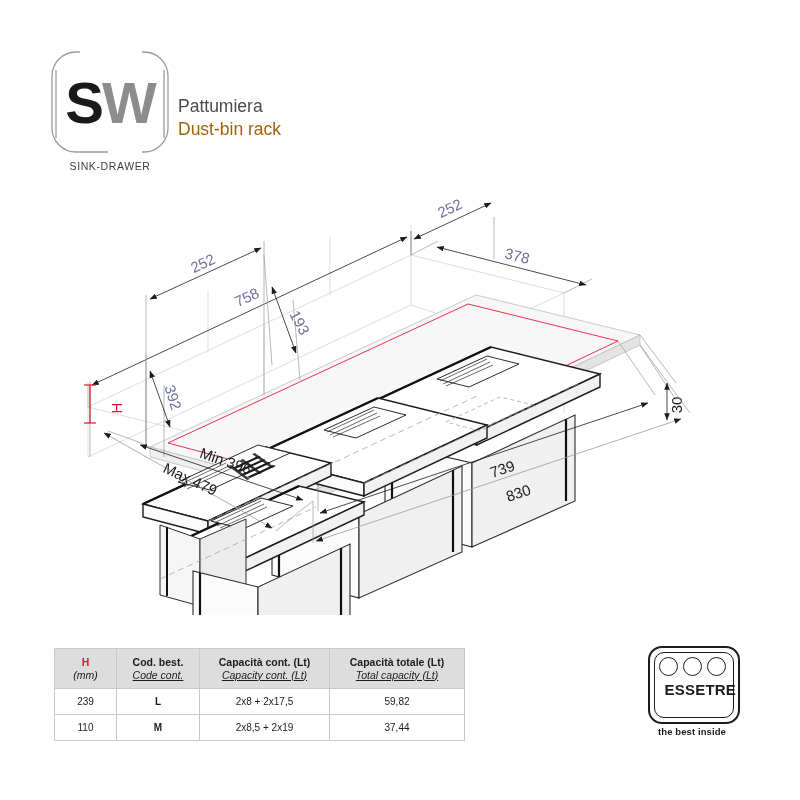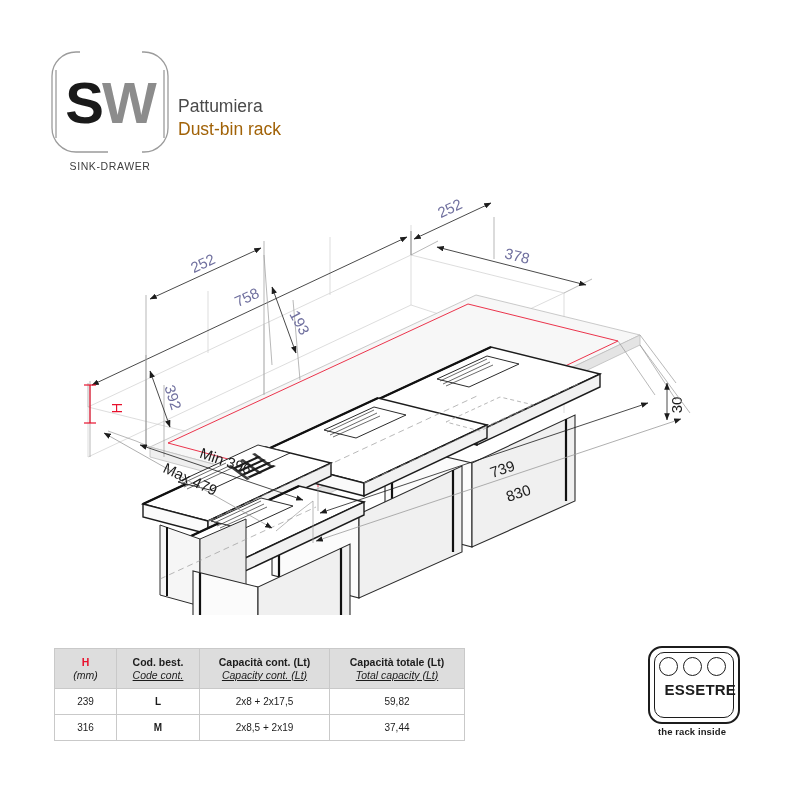--- a/index.html
+++ b/index.html
@@ -349,34 +349,34 @@
       </tr>
     </thead>
     <tbody>
       <tr>
         <td class="col-h">239</td>
         <td class="col-code code">L</td>
         <td class="col-cap">2x8 + 2x17,5</td>
         <td class="col-tot">59,82</td>
       </tr>
       <tr>
-        <td class="col-h">316</td>
+        <td class="col-h">110</td>
         <td class="col-code code">M</td>
         <td class="col-cap">2x8,5 + 2x19</td>
         <td class="col-tot">37,44</td>
       </tr>
     </tbody>
   </table>
 
   <div id="essetre">
     <div id="ess-outer">
       <div id="ess-inner"></div>
     </div>
     <div id="ess-dots">
       <span class="ess-dot"></span>
       <span class="ess-dot"></span>
       <span class="ess-dot"></span>
     </div>
     <div id="ess-name">ESSETRE</div>
-    <div id="ess-slogan">the rack inside</div>
+    <div id="ess-slogan">the best inside</div>
   </div>
 
 </div>
 
 </body></html>

